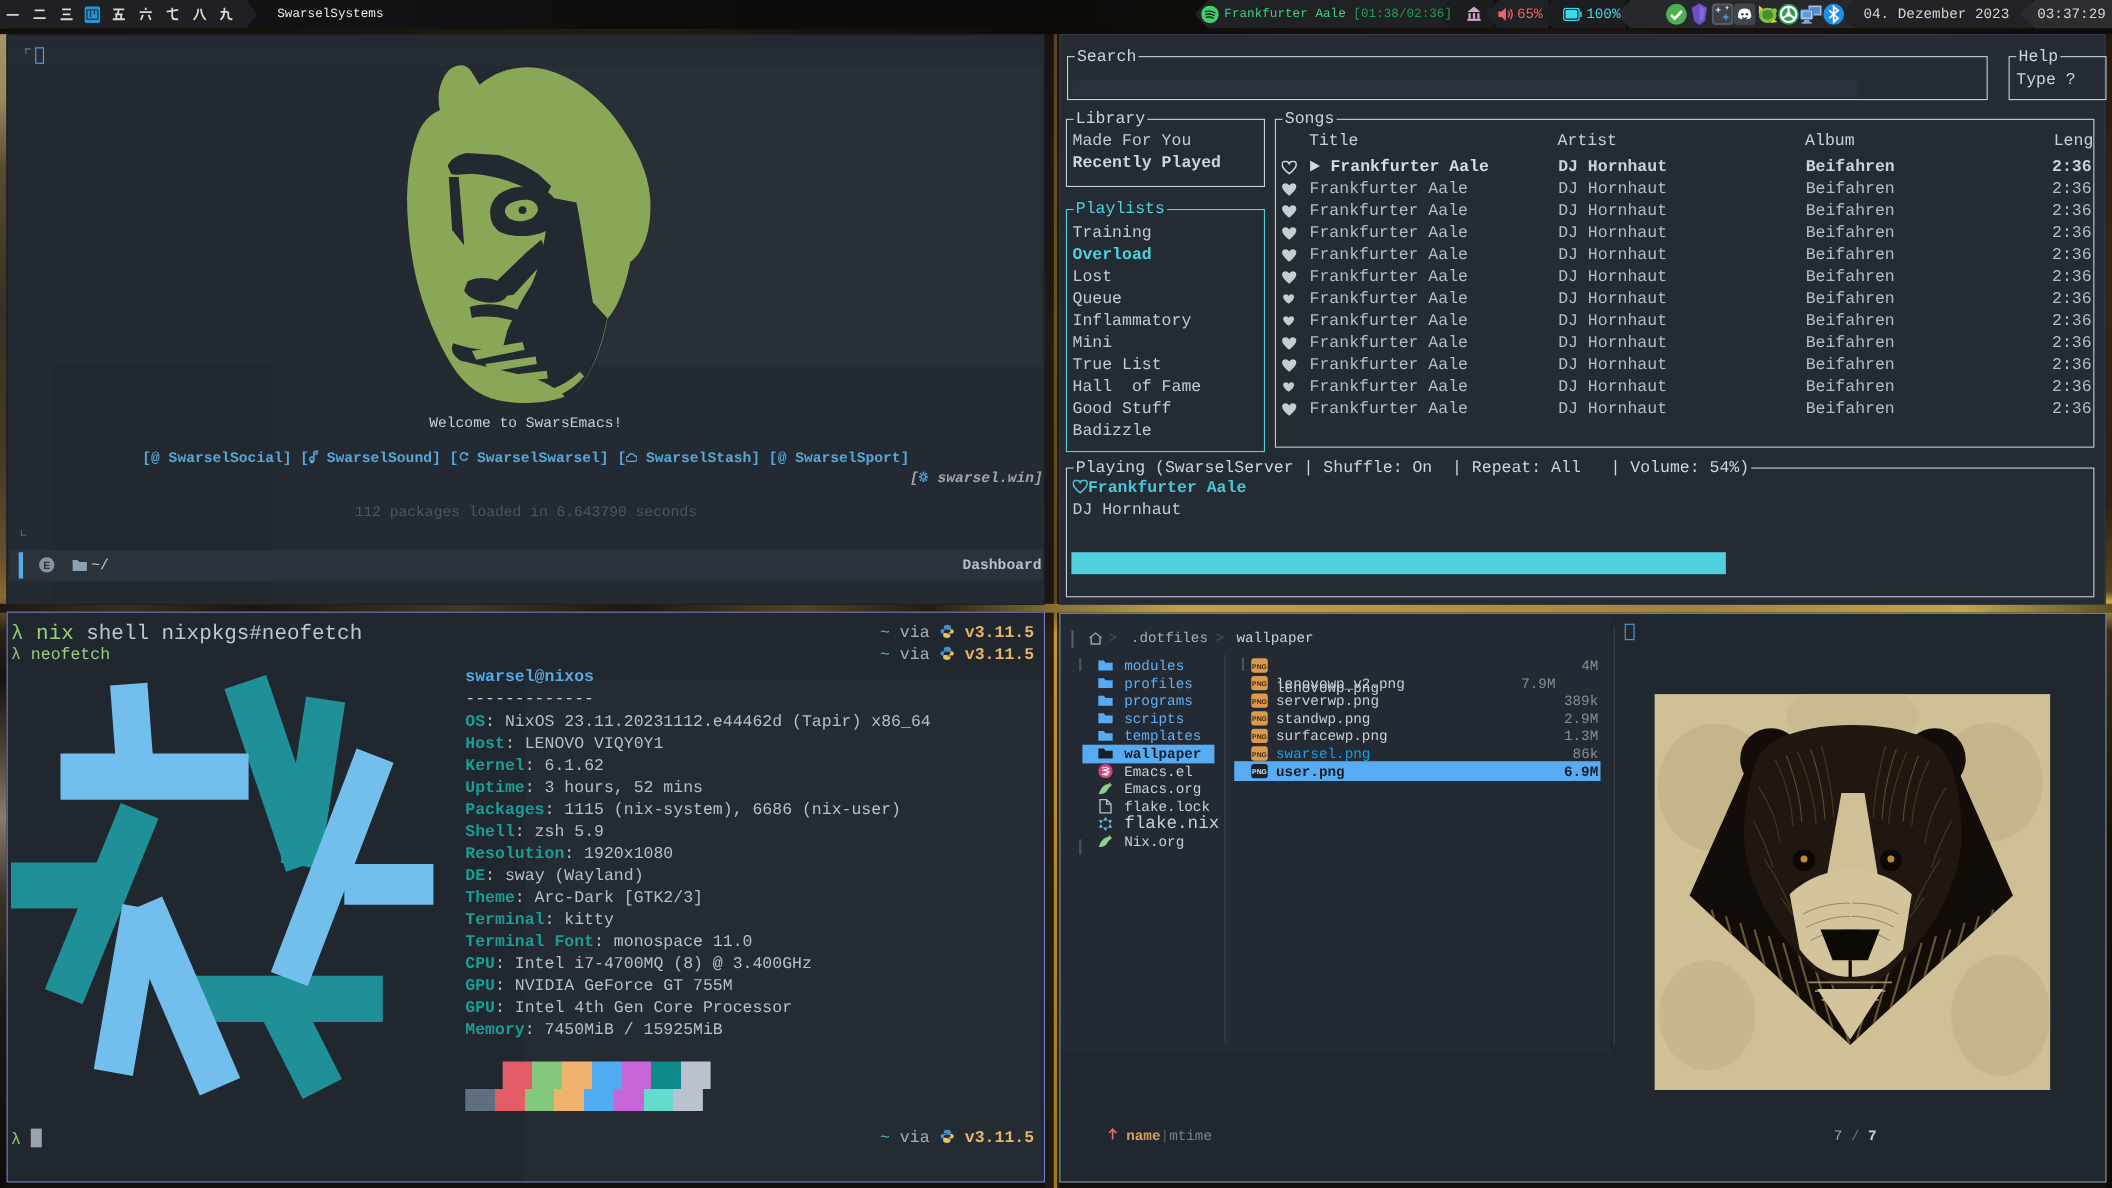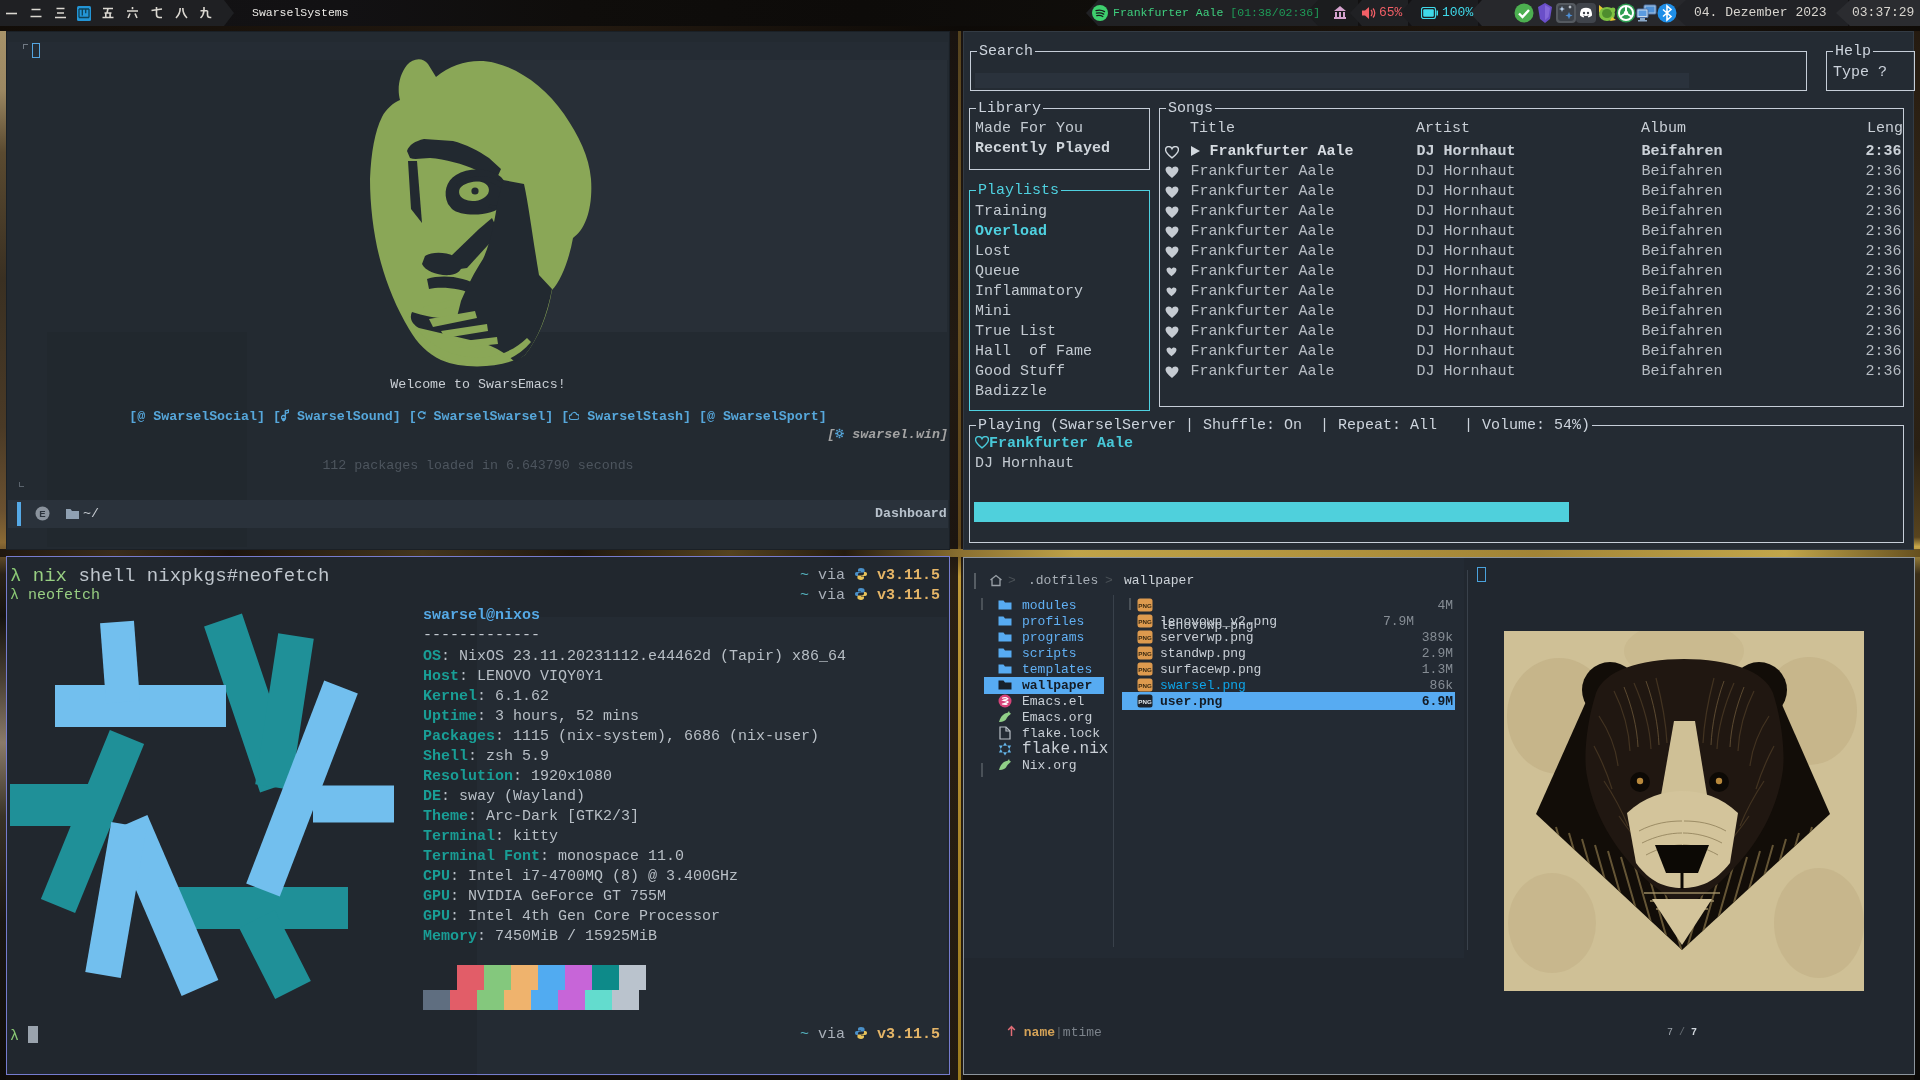--- a/index.html
+++ b/index.html
@@ -539,14 +539,14 @@
   <path d="M151,214 L205,214 L194,242 L162,242 Z" fill="#0c0905"></path>
   <path d="M178,242 L178,258" stroke="#0c0905" stroke-width="3"></path>
   <g stroke="#a8976c" stroke-width="1.6" opacity="0.9">
           <path d="M140,262 L216,262 M146,270 L210,270 M152,278 L204,278"></path>
         </g>
   <path d="M148,268 L208,268 L178,314 Z" fill="#d3c49b"></path>
  </svg>
  <div class="t" style="left:43px;top:466px;font-size:13px;line-height:18px;"><svg style="display:inline-block;vertical-align:-1px" width="9" height="12" viewBox="0 0 9 12">
           <path d="M4.5,11 V2 M1.2,5 L4.5,1.5 L7.8,5" fill="none" stroke="#e06c75" stroke-width="1.5"></path>
         </svg> <span style="color:#d4a257;font-weight:bold;">name</span><span style="color:#5a6168;">|</span><span style="color:#7b828a;">mtime</span></div>
- <div class="t" style="left:703px;top:466px;font-size:10px;line-height:18px;"><span style="color:#9aa1a8;">7</span> <span style="color:#6a7076;">/</span> <span style="color:#d0d6dc;font-weight:bold;">7</span></div>
+ <div class="t" style="left:703px;top:466px;font-size:13px;line-height:18px;"><span style="color:#9aa1a8;">7</span> <span style="color:#6a7076;">/</span> <span style="color:#d0d6dc;font-weight:bold;">7</span></div>
 </div>
 </div>
 </body></html>

